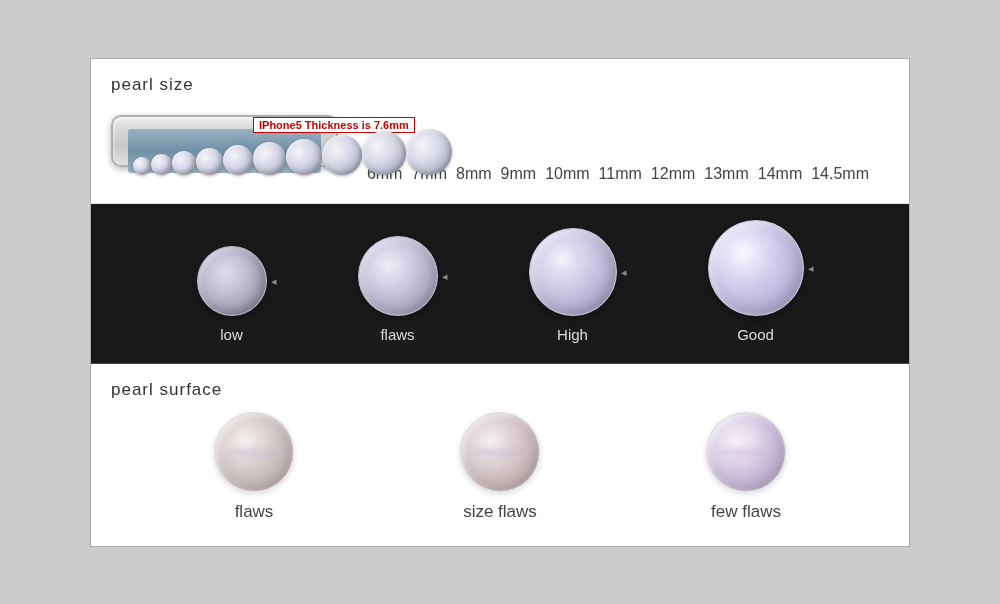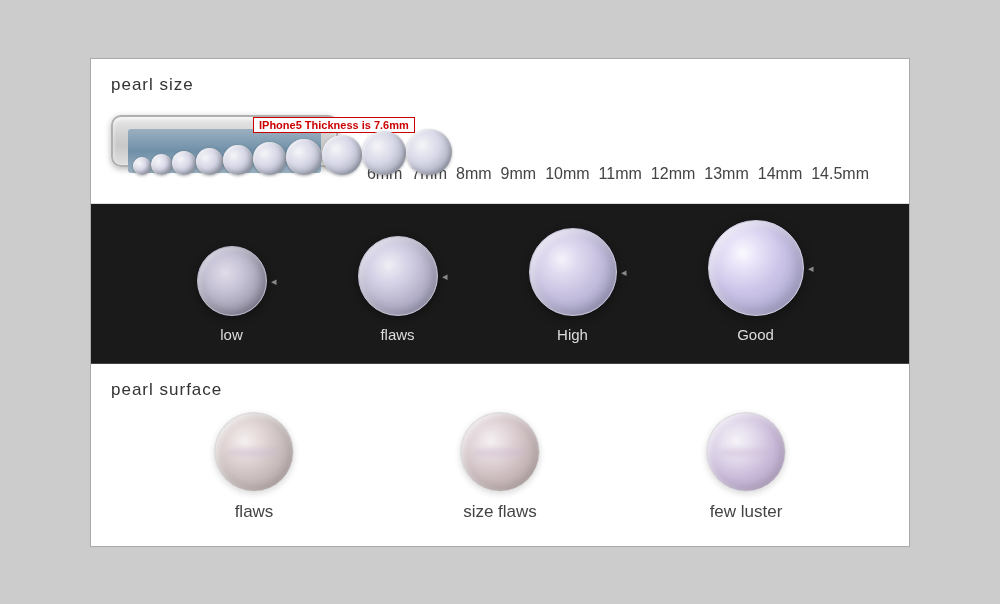--- a/index.html
+++ b/index.html
@@ -308,18 +308,18 @@
         <div class="surface-item">
           <div class="surface-pearl surface-pearl-flaws"></div>
           <div class="surface-label">flaws</div>
         </div>
         <div class="surface-item">
           <div class="surface-pearl surface-pearl-some-flaws"></div>
           <div class="surface-label">size flaws</div>
         </div>
         <div class="surface-item">
           <div class="surface-pearl surface-pearl-few-flaws"></div>
-          <div class="surface-label">few luster</div>
+          <div class="surface-label">few flaws</div>
         </div>
       </div>
   </div>
 
 </div>
 
 </body></html>

